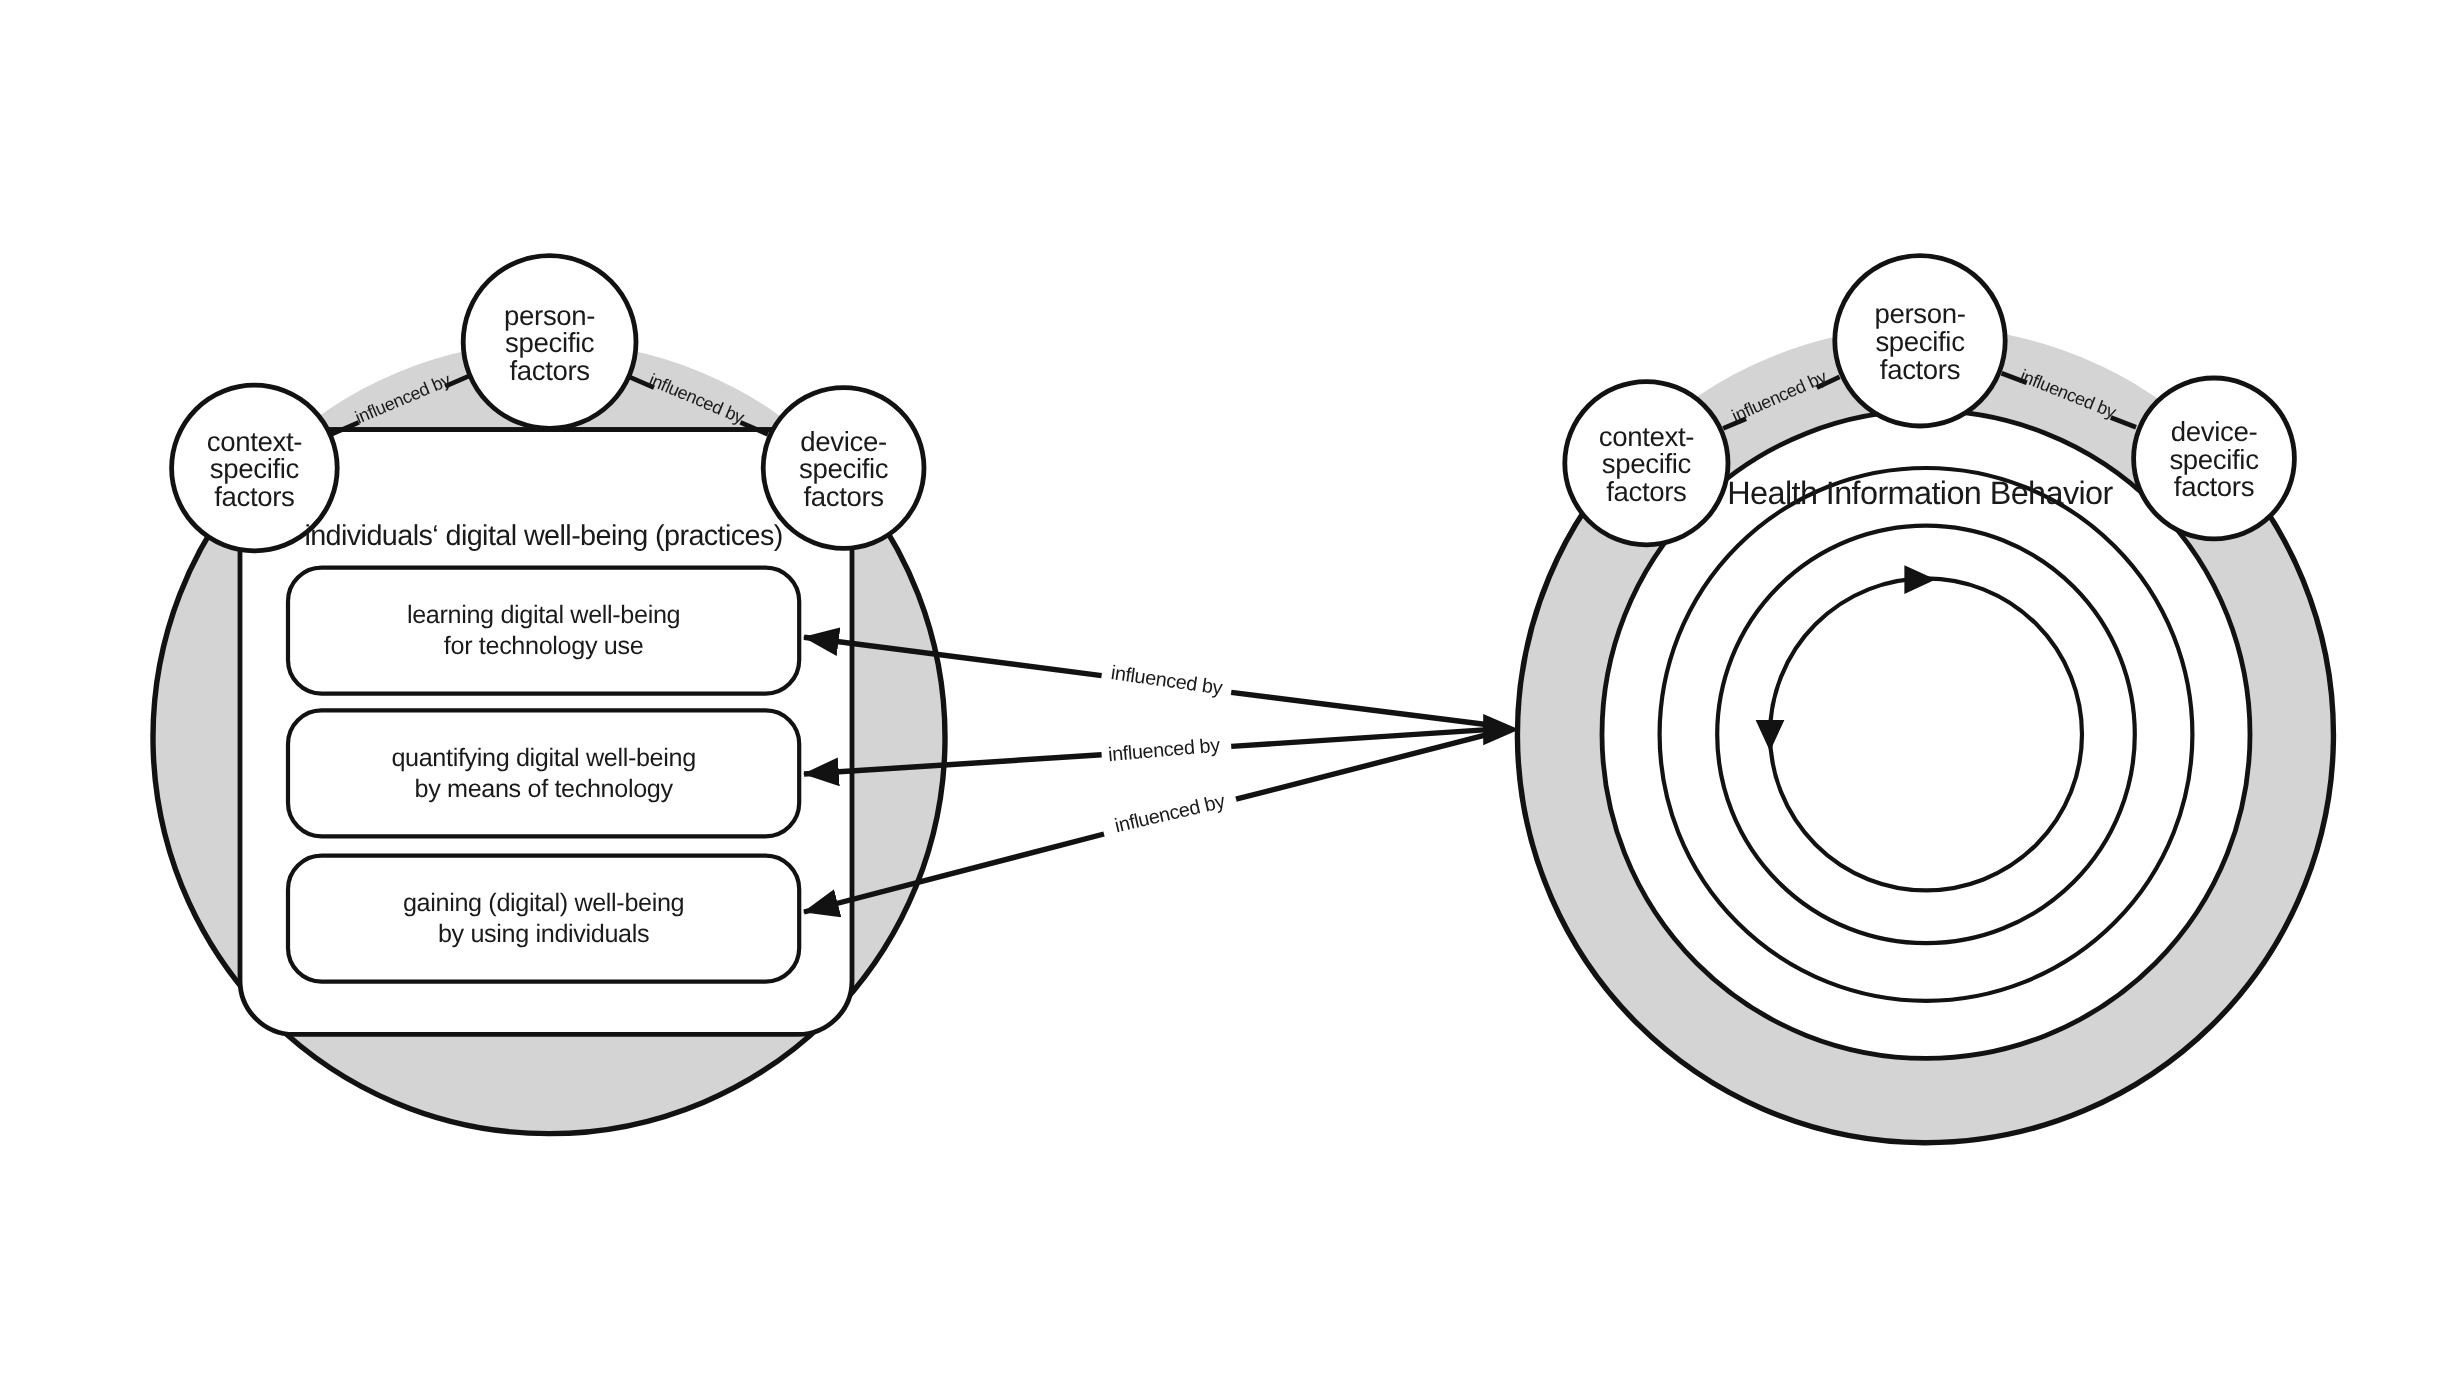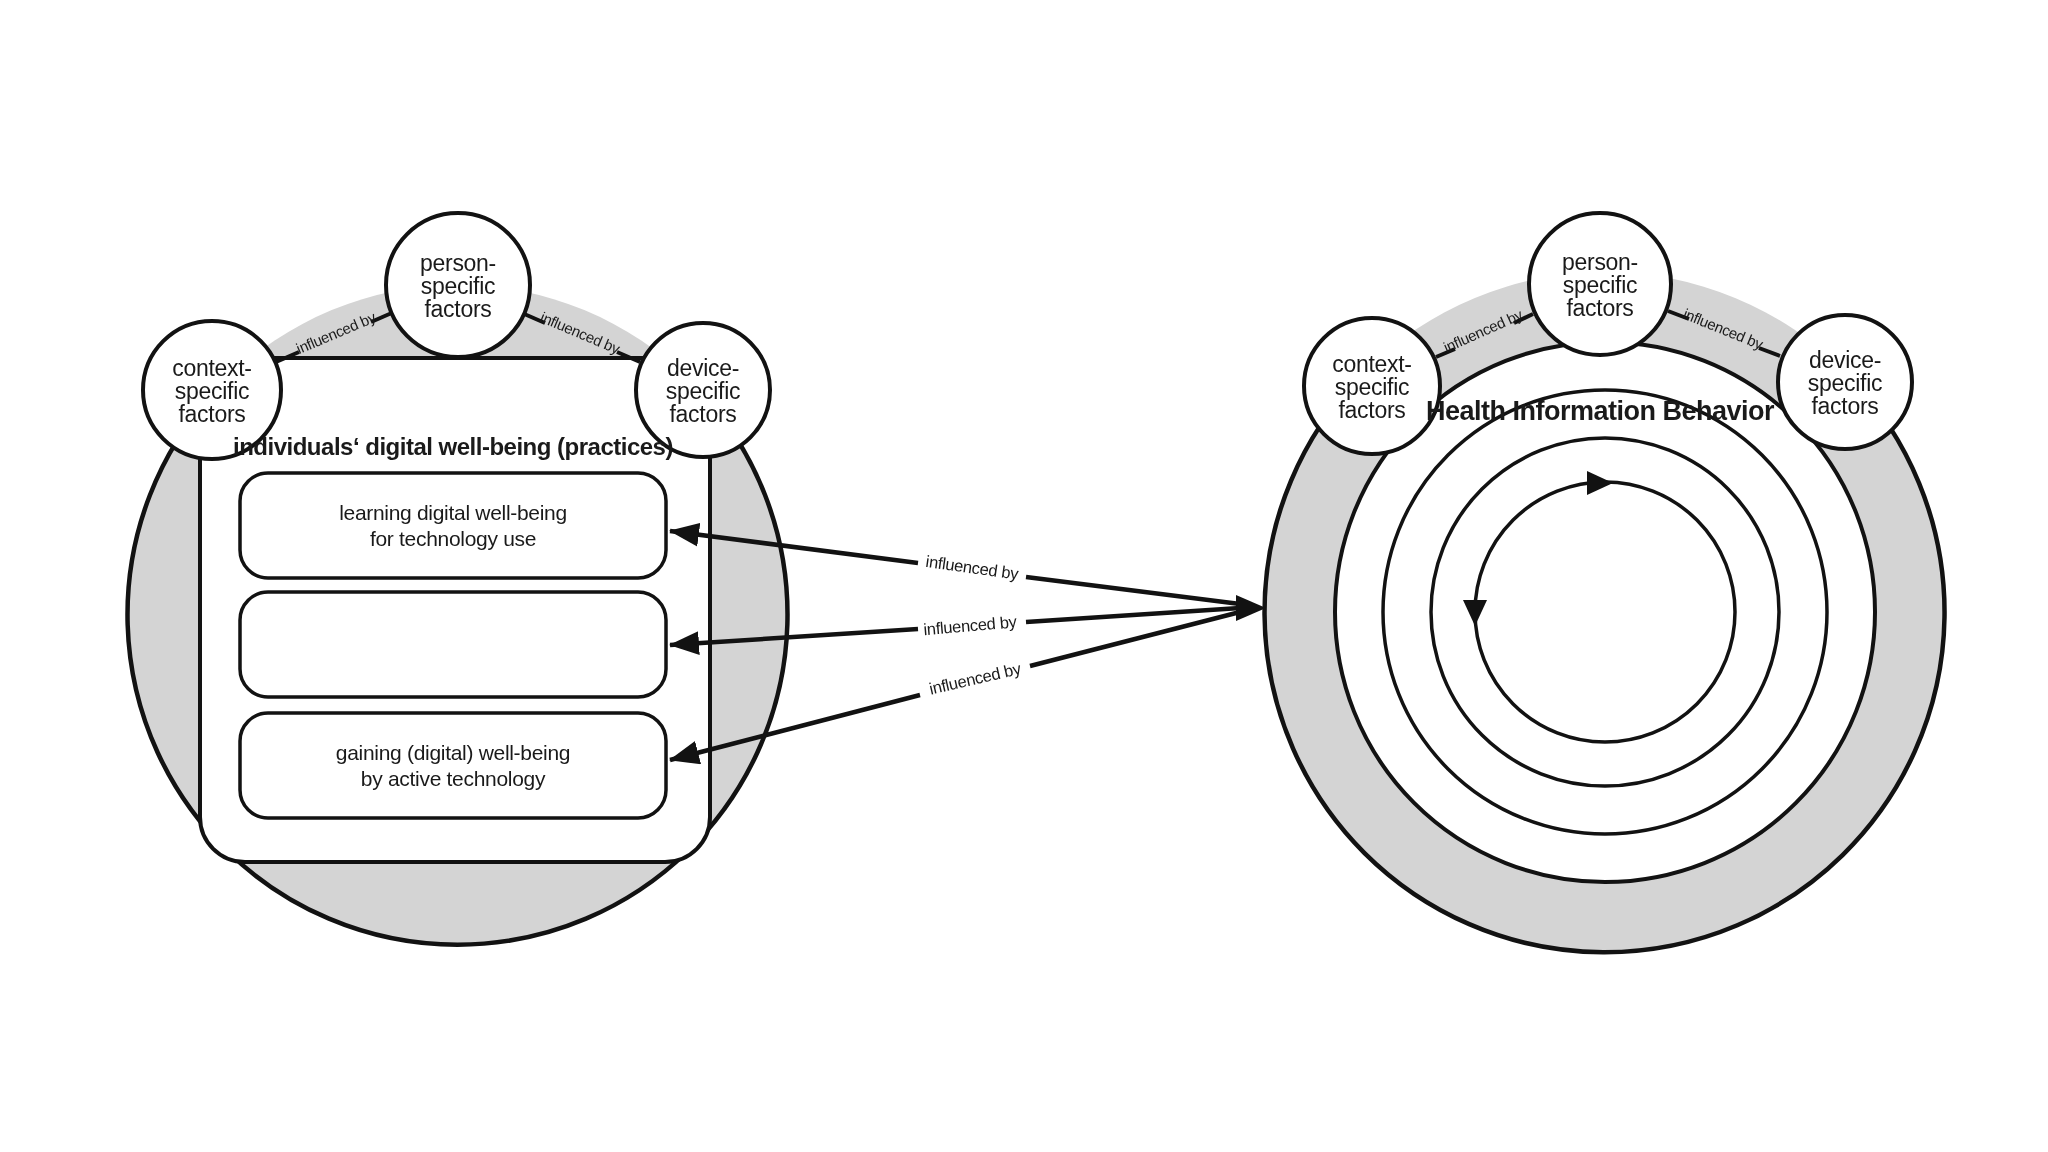--- a/index.html
+++ b/index.html
@@ -8,21 +8,21 @@
     font-family:"Liberation Sans",sans-serif;color:#1a1a1a;
   }
   .stage svg{position:absolute;left:0;top:0;}
   .lbl{
     position:absolute;transform:translate(-50%,-50%);
     text-align:center;white-space:pre-line;color:#1a1a1a;
     font-family:"Liberation Sans",sans-serif;letter-spacing:-0.3px;line-height:1.18;
   }
   .factor-lbl{font-size:23px;line-height:23px;}
   .box-lbl{font-size:21px;line-height:26px;}
-  .fig-title{font-weight:700;white-space:nowrap;letter-spacing:-0.5px;}
+  .fig-title{font-weight:400;white-space:nowrap;letter-spacing:-0.5px;}
   .left-title{font-size:24px;}
   .right-title{font-size:27px;}
   .center-stack{font-size:21px;font-weight:700;line-height:26.5px;}
   .inf-lbl{font-size:15px;white-space:nowrap;}
   .arrow-lbl{font-size:16.5px;white-space:nowrap;}
   .shape{stroke:#121212;}
 </style>
 </head>
 <body>
 
@@ -83,22 +83,24 @@
       <line x1="1026" y1="622" x2="1240" y2="608" class="shape" stroke-width="4.5"></line>
       <line x1="920" y1="695" x2="670" y2="760" class="shape" stroke-width="4.5" marker-end="url(#ah)"></line>
       <line x1="1030" y1="666" x2="1240" y2="612" class="shape" stroke-width="4.5"></line>
       <polygon points="1266,608 1236,595 1236,621" fill="#121212"></polygon>
     </g>
   </svg>
 
   <div class="lbl fig-title left-title" style="left:453px;top:447px;">individuals‘ digital well-being (practices)</div>
   <div class="lbl box-lbl" style="left:453px;top:526px;">learning digital well-being
 for technology use</div>
+  <div class="lbl box-lbl" style="left:453px;top:645px;">quantifying digital well-being
+by means of technology</div>
   <div class="lbl box-lbl" style="left:453px;top:766px;">gaining (digital) well-being
-by active technology</div>
+by using individuals</div>
   <div class="lbl factor-lbl" style="left:212px;top:391px;">context-
 specific
 factors</div>
   <div class="lbl factor-lbl" style="left:458px;top:286px;">person-
 specific
 factors</div>
   <div class="lbl factor-lbl" style="left:703px;top:391px;">device-
 specific
 factors</div>
   <div class="lbl inf-lbl" style="left:336px;top:333px;transform:translate(-50%,-50%) rotate(-23deg);">influenced by</div>

